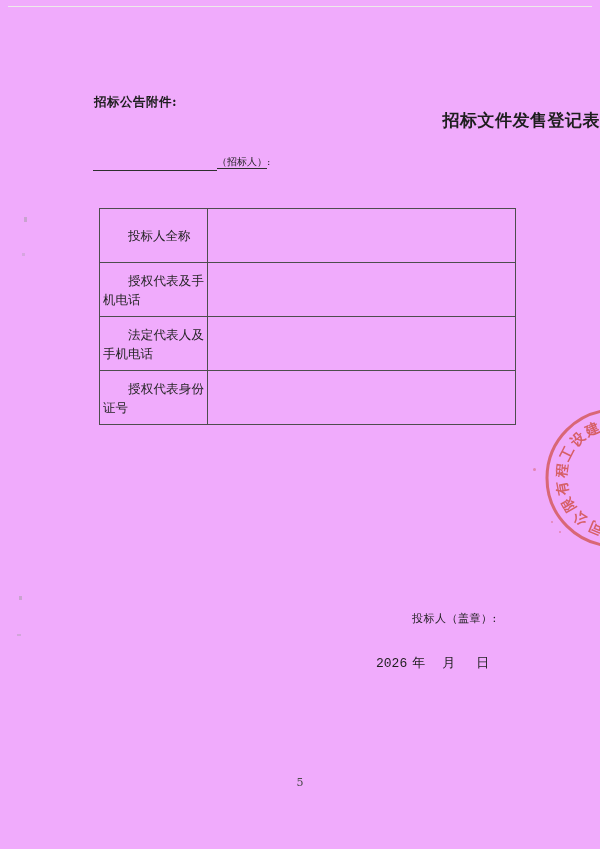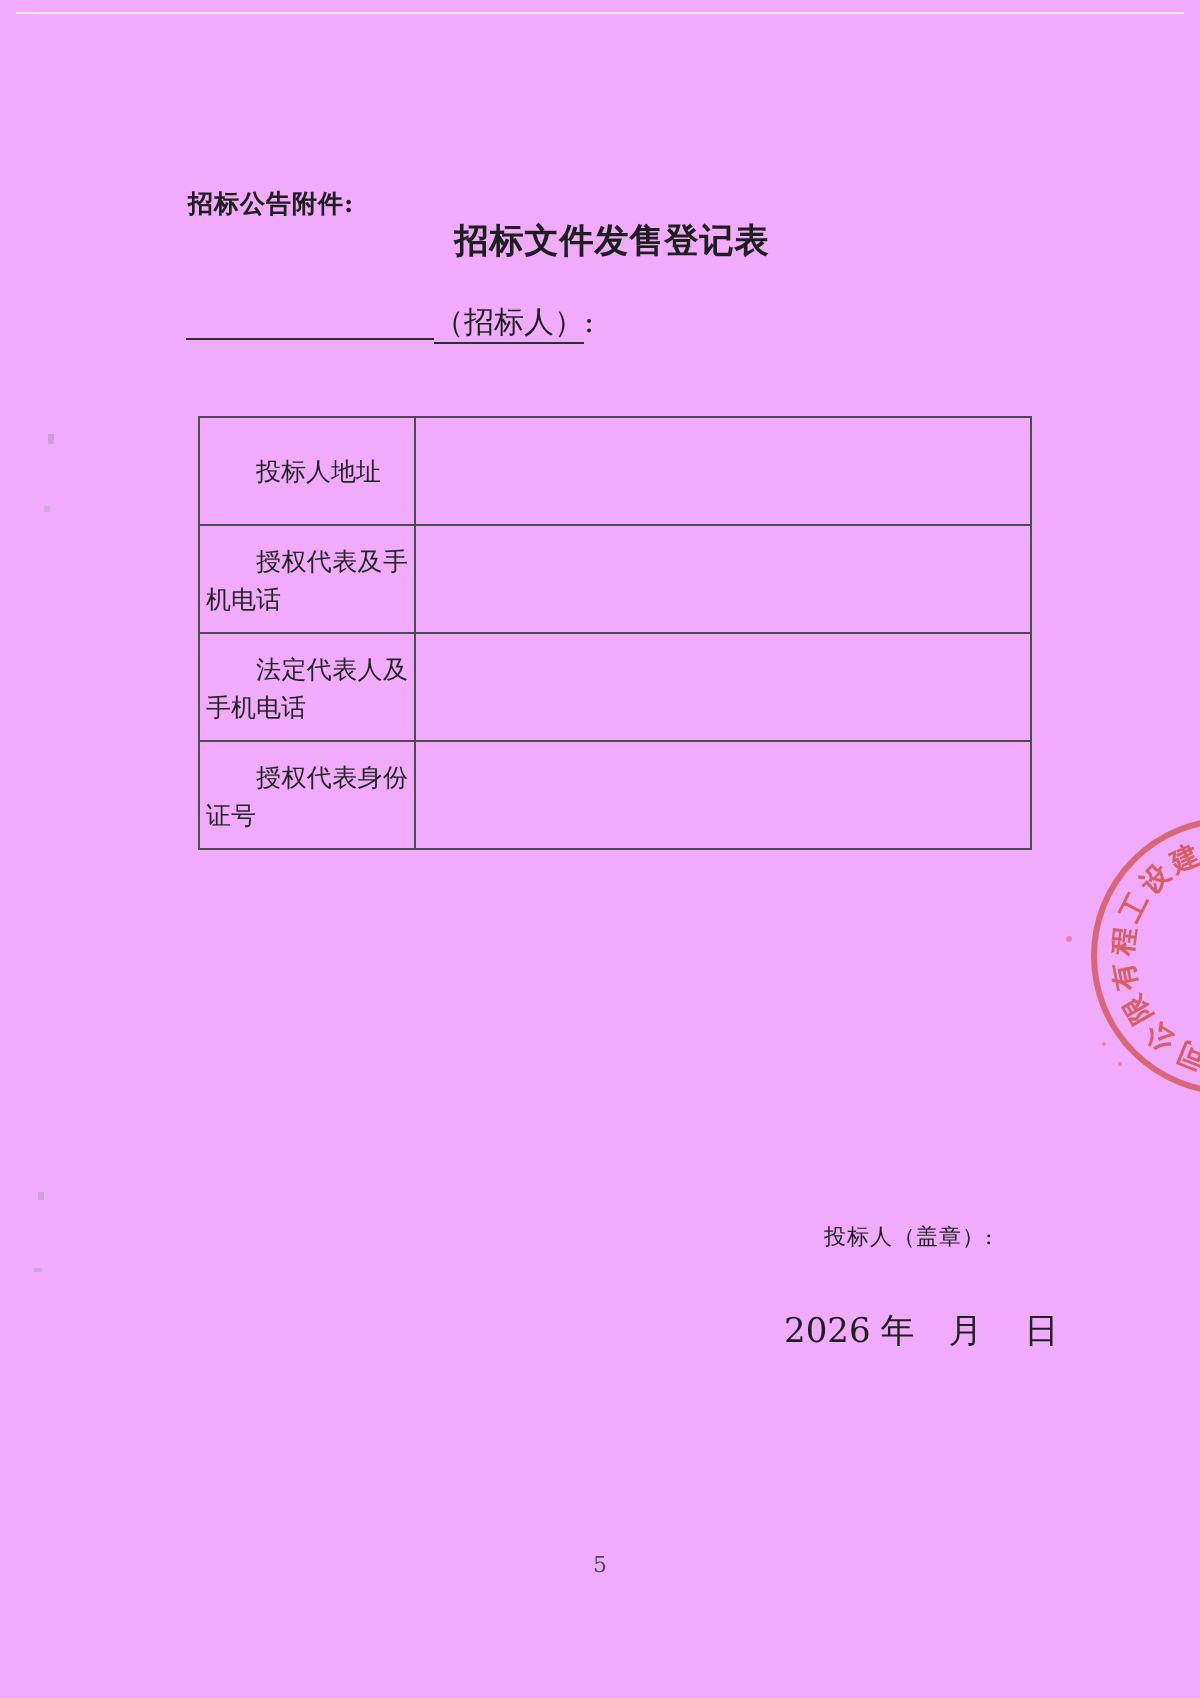--- a/index.html
+++ b/index.html
@@ -15,26 +15,26 @@
   .scan-edge-top {
     position: absolute; left: 8px; top: 6px; width: 584px; height: 1px;
     background: #edebe9;
   }
   .attachment-label {
     position: absolute; left: 94px; top: 94px;
     font-size: 12.5px; font-weight: bold; letter-spacing: 0.5px;
   }
   .doc-title {
     position: absolute; left: 0; top: 109px; width: 600px;
-    text-align: center; text-indent: 12px;
+    text-align: right; text-indent: 12px;
     font-size: 17px; font-weight: bold; letter-spacing: 0.5px;
   }
   .tenderer-line {
     position: absolute; left: 93px; top: 153px;
-    font-size: 15px; line-height: 17px; white-space: nowrap; text-align: right;
+    font-size: 10px; line-height: 17px; white-space: nowrap; text-align: right;
   }
   .blank-underline {
     display: inline-block; width: 124px; height: 14px;
     border-bottom: 1px solid #2e2e2e; vertical-align: bottom;
   }
   .underlined-text {
     border-bottom: 1px solid #2e2e2e; padding-bottom: 1px;
   }
   .intro-paragraph {
     position: absolute; left: 88px; top: 170px; width: 424px;
@@ -53,22 +53,22 @@
   .value-cell { width: 305px; }
   .cell-label {
     margin: 0; font-size: 12.5px; line-height: 19px;
     text-indent: 25px; text-align: justify; color: #242424;
   }
   .seal-line {
     position: absolute; left: 412px; top: 611px;
     font-size: 11px; letter-spacing: 0.5px; white-space: nowrap;
   }
   .date-line {
-    position: absolute; left: 392px; top: 654px;
-    font-size: 17px; white-space: nowrap;
+    position: absolute; left: 376px; top: 654px;
+    font-size: 13px; white-space: nowrap; font-family: Liberation Mono, monospace;
   }
   .date-line .unit-year  { margin-left: 5px;  }
   .date-line .unit-month { margin-left: 17px; }
   .date-line .unit-day   { margin-left: 21px; }
   .page-number {
     position: absolute; left: 0; top: 776px; width: 600px;
     text-align: center; font-size: 11px; color: #4a4a4a;
   }
   .seal-svg {
     position: absolute; left: 515px; top: 378px;
@@ -98,21 +98,21 @@
 
   <div class="tenderer-line">
     <span class="blank-underline"></span><span class="underlined-text">（招标人）</span><span>:</span>
   </div>
 
 
   <table class="reg-table">
     <tbody>
       <tr>
         <td class="label-cell">
-          <p class="cell-label">投标人地址</p>
+          <p class="cell-label">投标人全称</p>
         </td>
         <td class="value-cell"></td>
       </tr>
       <tr>
         <td class="label-cell">
           <p class="cell-label">授权代表及手机电话</p>
         </td>
         <td class="value-cell"></td>
       </tr>
       <tr>

